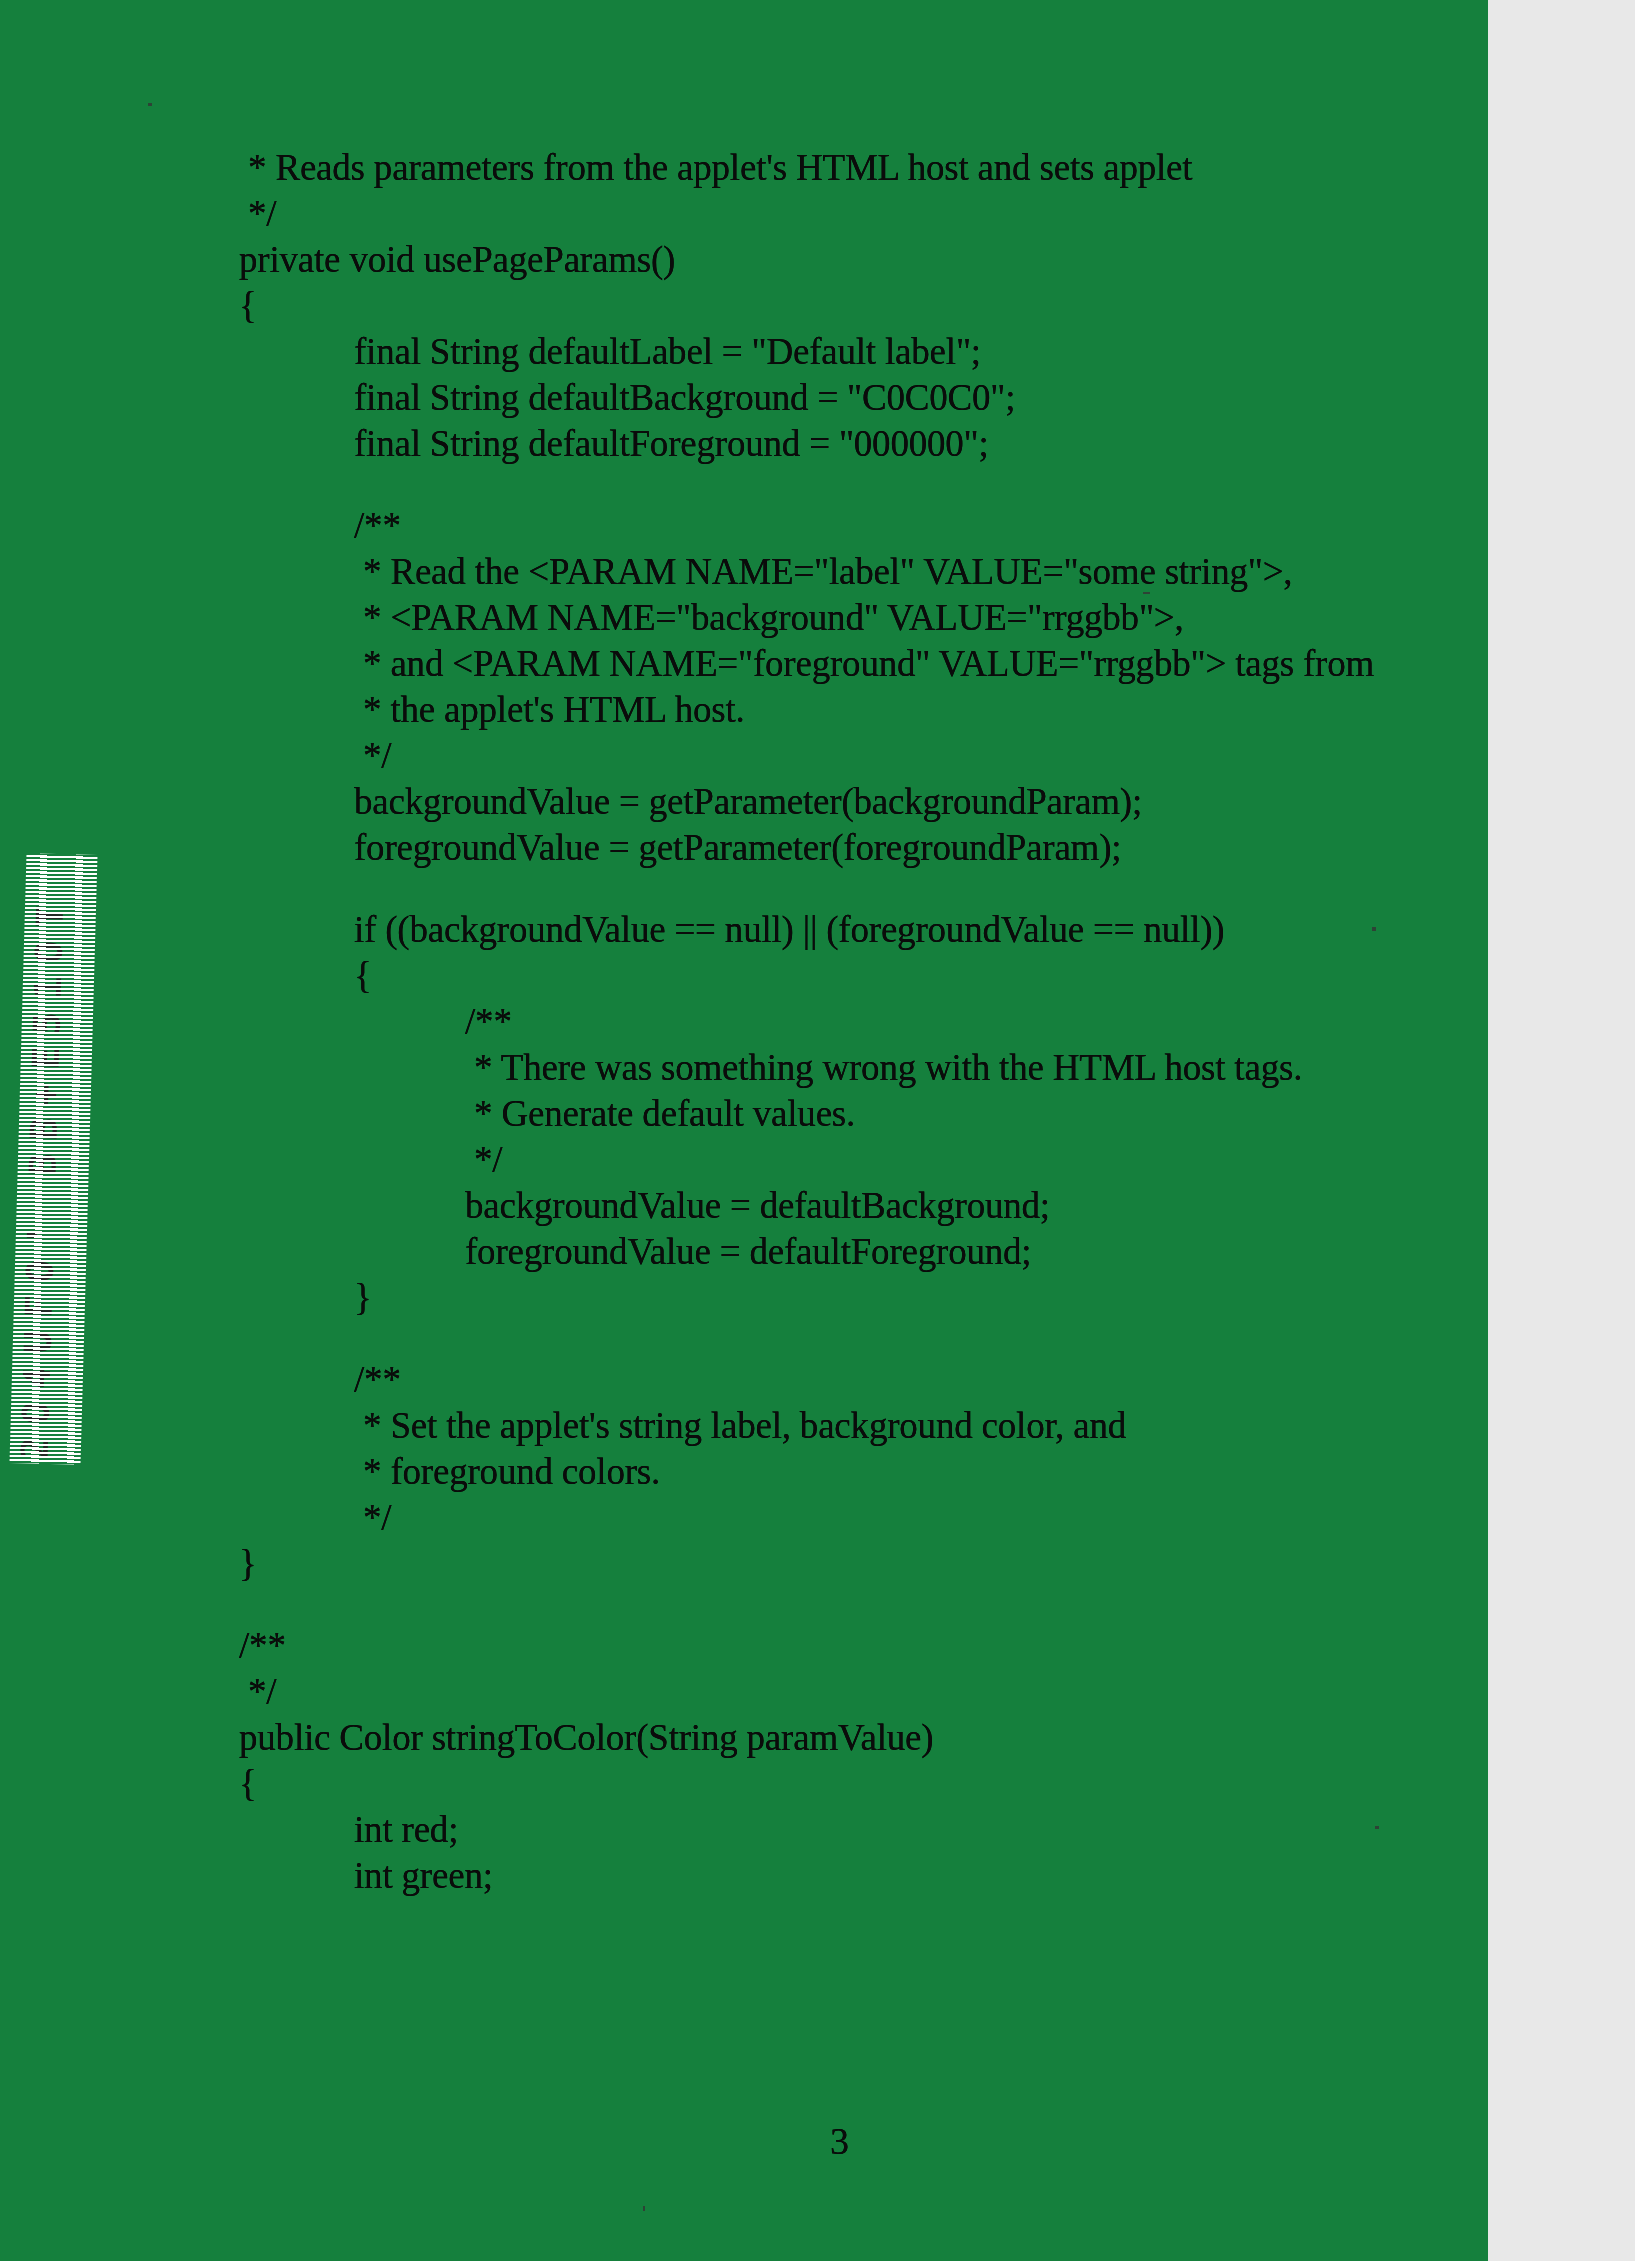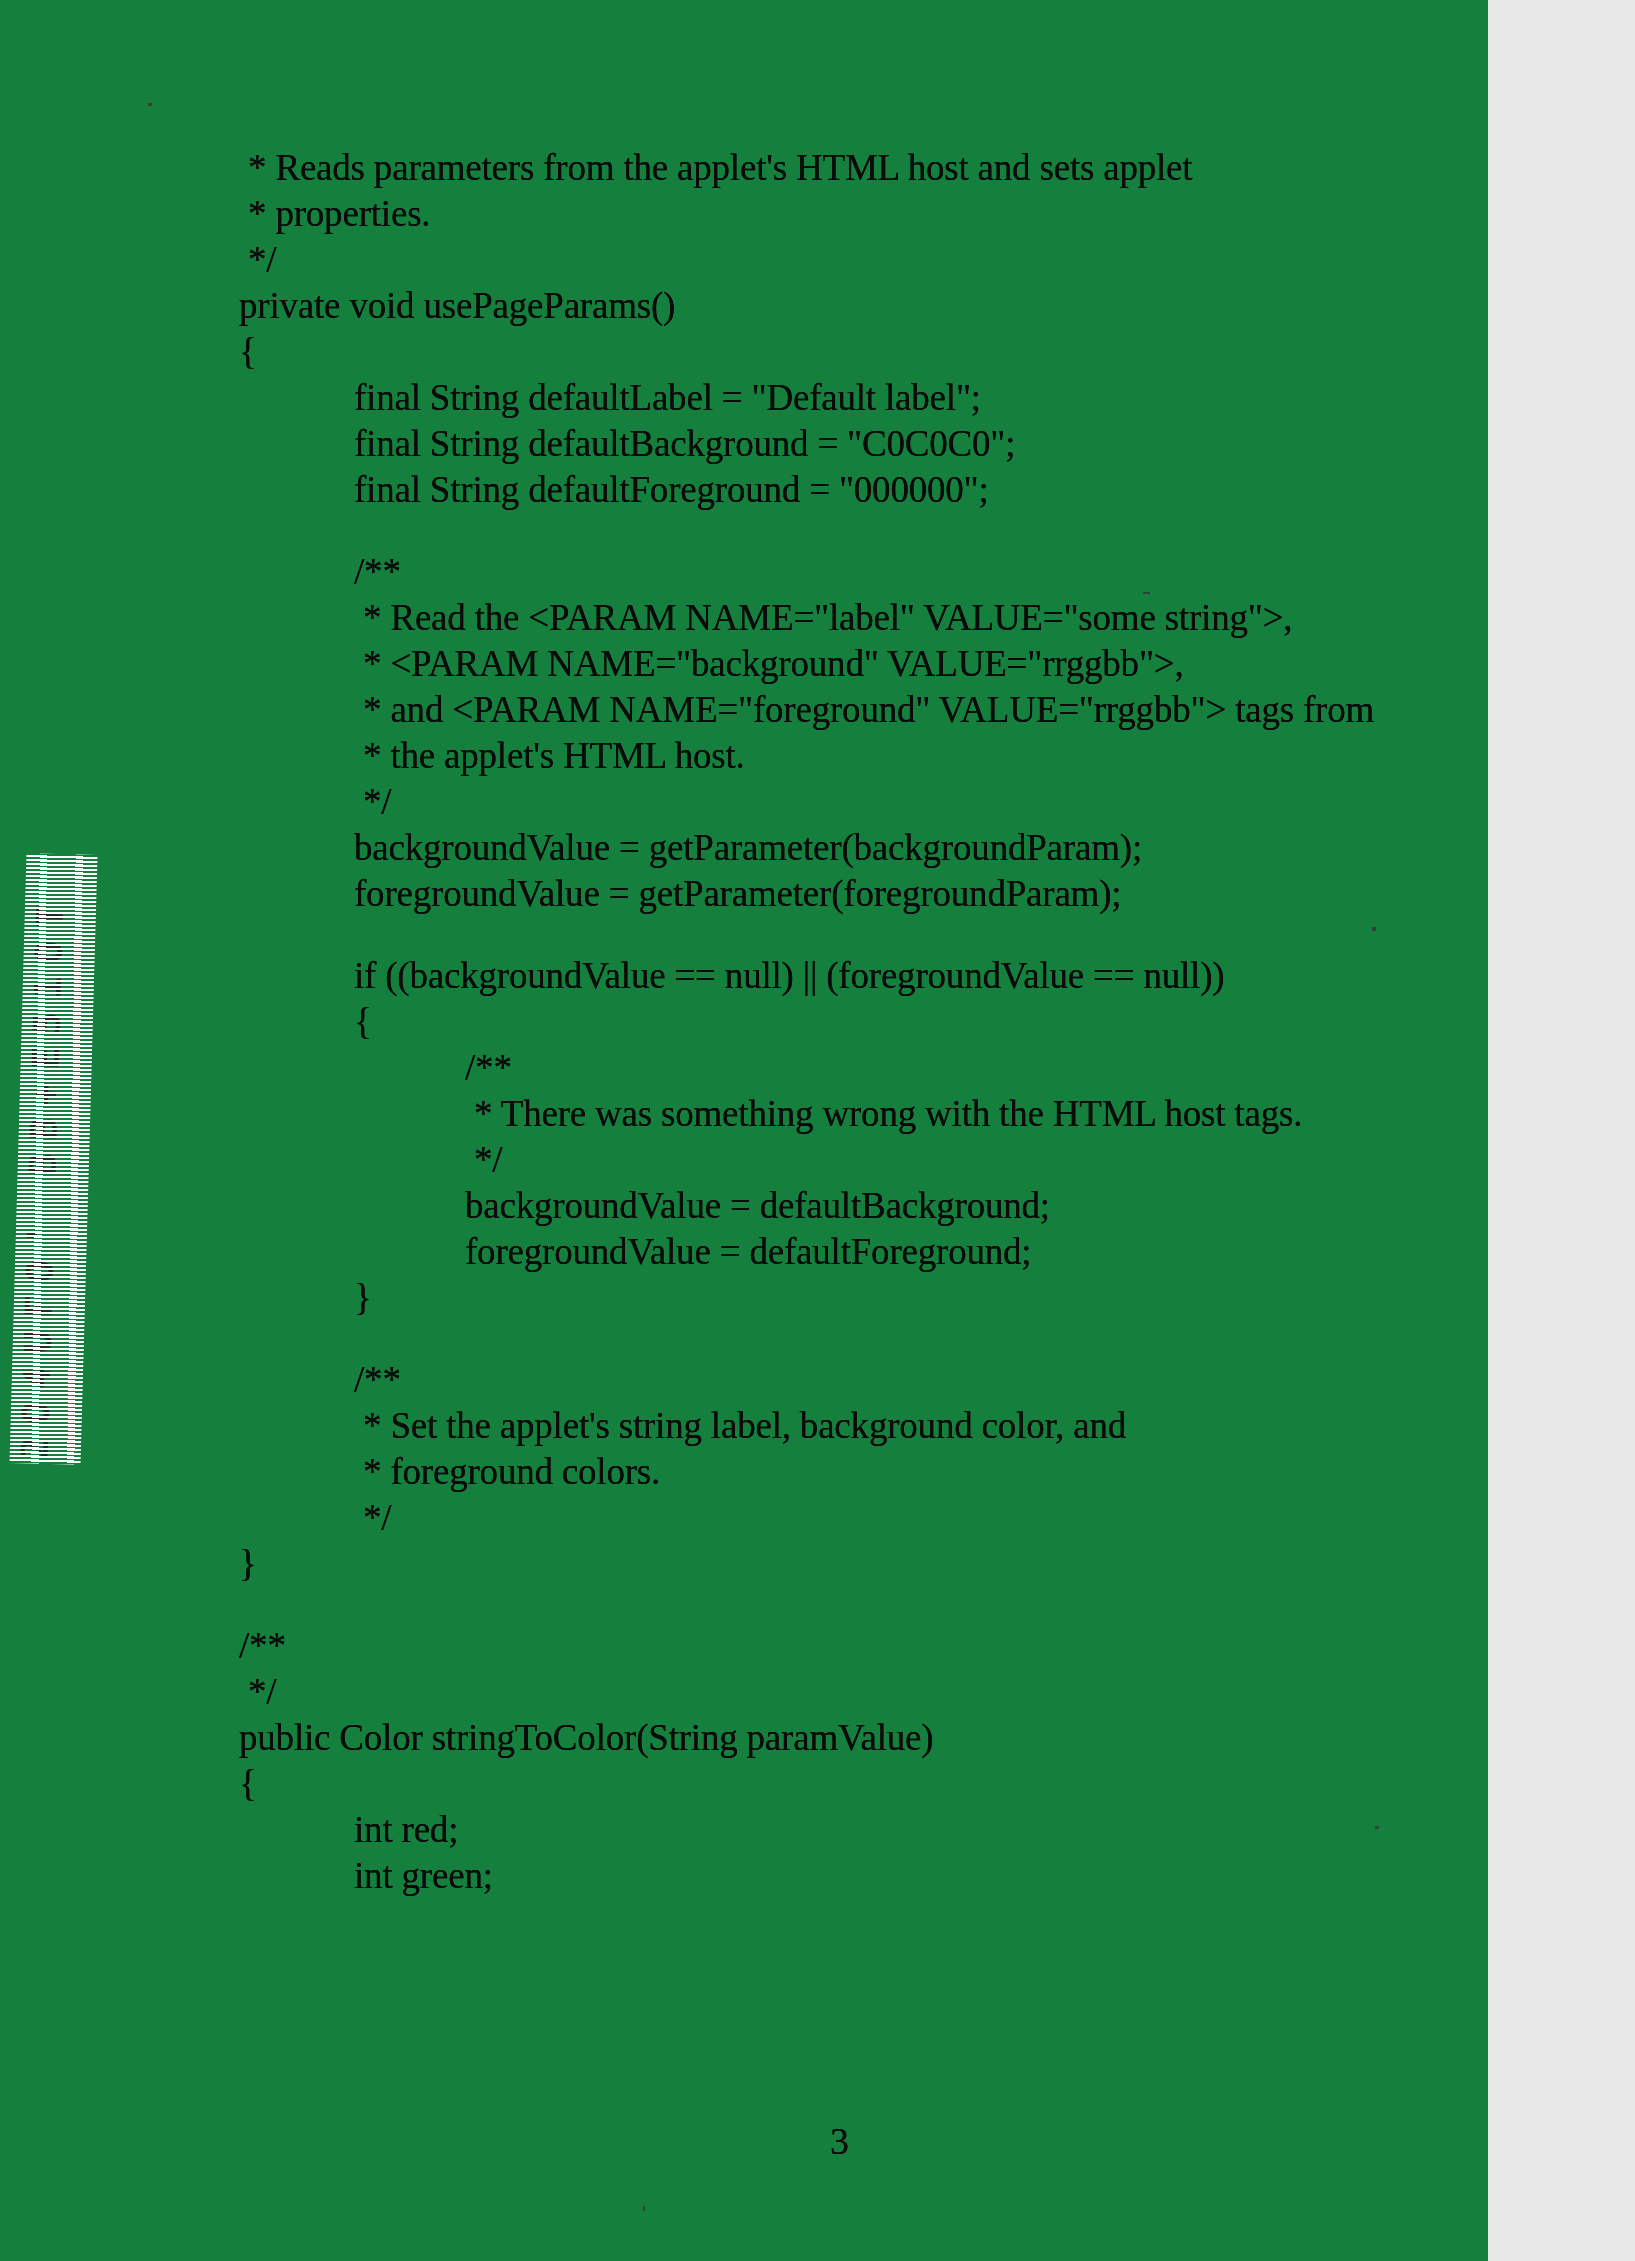--- a/index.html
+++ b/index.html
@@ -91,41 +91,41 @@
 <div class="page">
 
   <div class="stamp">
     <span class="stamp-text">2O4UFO' BB+E51OT</span>
     <div class="stamp-scanlines"></div>
   </div>
 
   <div class="code">
 
   <div class="code-line" data-ind="0"> * Reads parameters from the applet's HTML host and sets applet</div>
-      <div class="code-line" data-ind="0"> * properties.</div>
       <div class="code-line" data-ind="0"> */</div>
       <div class="code-line" data-ind="0">private void usePageParams()</div>
       <div class="code-line" data-ind="0">{</div>
       <div class="code-line" data-ind="1">final String defaultLabel = "Default label";</div>
       <div class="code-line" data-ind="1">final String defaultBackground = "C0C0C0";</div>
       <div class="code-line" data-ind="1">final String defaultForeground = "000000";</div>
       <div class="code-line" data-ind="0"></div>
       <div class="code-line" data-ind="1">/**</div>
       <div class="code-line" data-ind="1"> * Read the &lt;PARAM NAME="label" VALUE="some string"&gt;,</div>
       <div class="code-line" data-ind="1"> * &lt;PARAM NAME="background" VALUE="rrggbb"&gt;,</div>
       <div class="code-line" data-ind="1"> * and &lt;PARAM NAME="foreground" VALUE="rrggbb"&gt; tags from</div>
       <div class="code-line" data-ind="1"> * the applet's HTML host.</div>
       <div class="code-line" data-ind="1"> */</div>
       <div class="code-line" data-ind="1">backgroundValue = getParameter(backgroundParam);</div>
       <div class="code-line" data-ind="1">foregroundValue = getParameter(foregroundParam);</div>
       <div class="code-line" data-ind="0"></div>
       <div class="code-line" data-ind="1">if ((backgroundValue == null) || (foregroundValue == null))</div>
       <div class="code-line" data-ind="1">{</div>
       <div class="code-line" data-ind="2">/**</div>
       <div class="code-line" data-ind="2"> * There was something wrong with the HTML host tags.</div>
+      <div class="code-line" data-ind="2"> * Generate default values.</div>
       <div class="code-line" data-ind="2"> */</div>
       <div class="code-line" data-ind="2">backgroundValue = defaultBackground;</div>
       <div class="code-line" data-ind="2">foregroundValue = defaultForeground;</div>
       <div class="code-line" data-ind="1">}</div>
       <div class="code-line" data-ind="0"></div>
       <div class="code-line" data-ind="1">/**</div>
       <div class="code-line" data-ind="1"> * Set the applet's string label, background color, and</div>
       <div class="code-line" data-ind="1"> * foreground colors.</div>
       <div class="code-line" data-ind="1"> */</div>
       <div class="code-line" data-ind="0">}</div>

